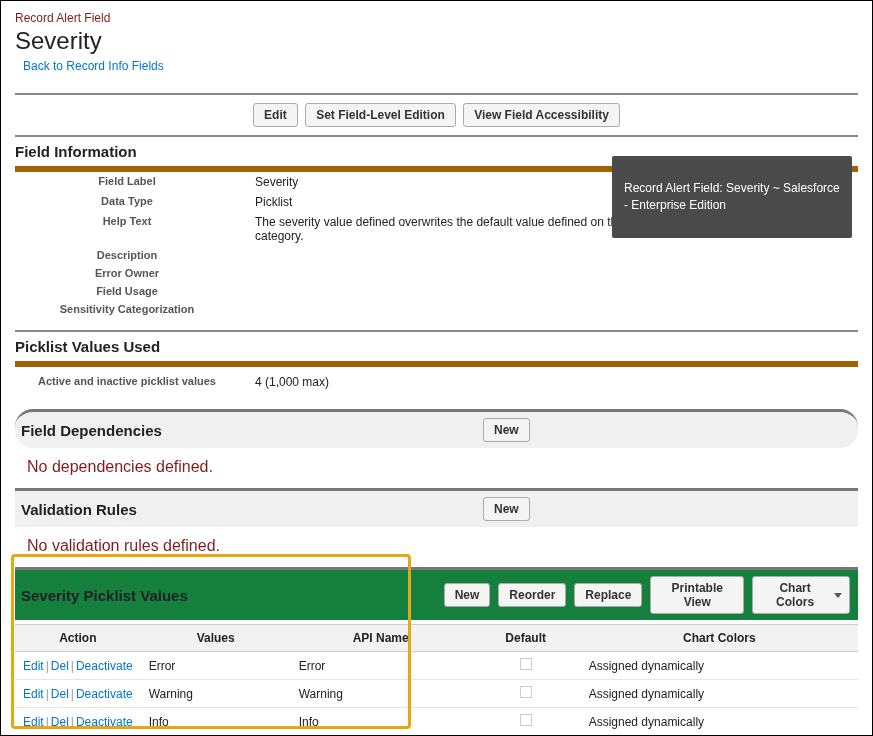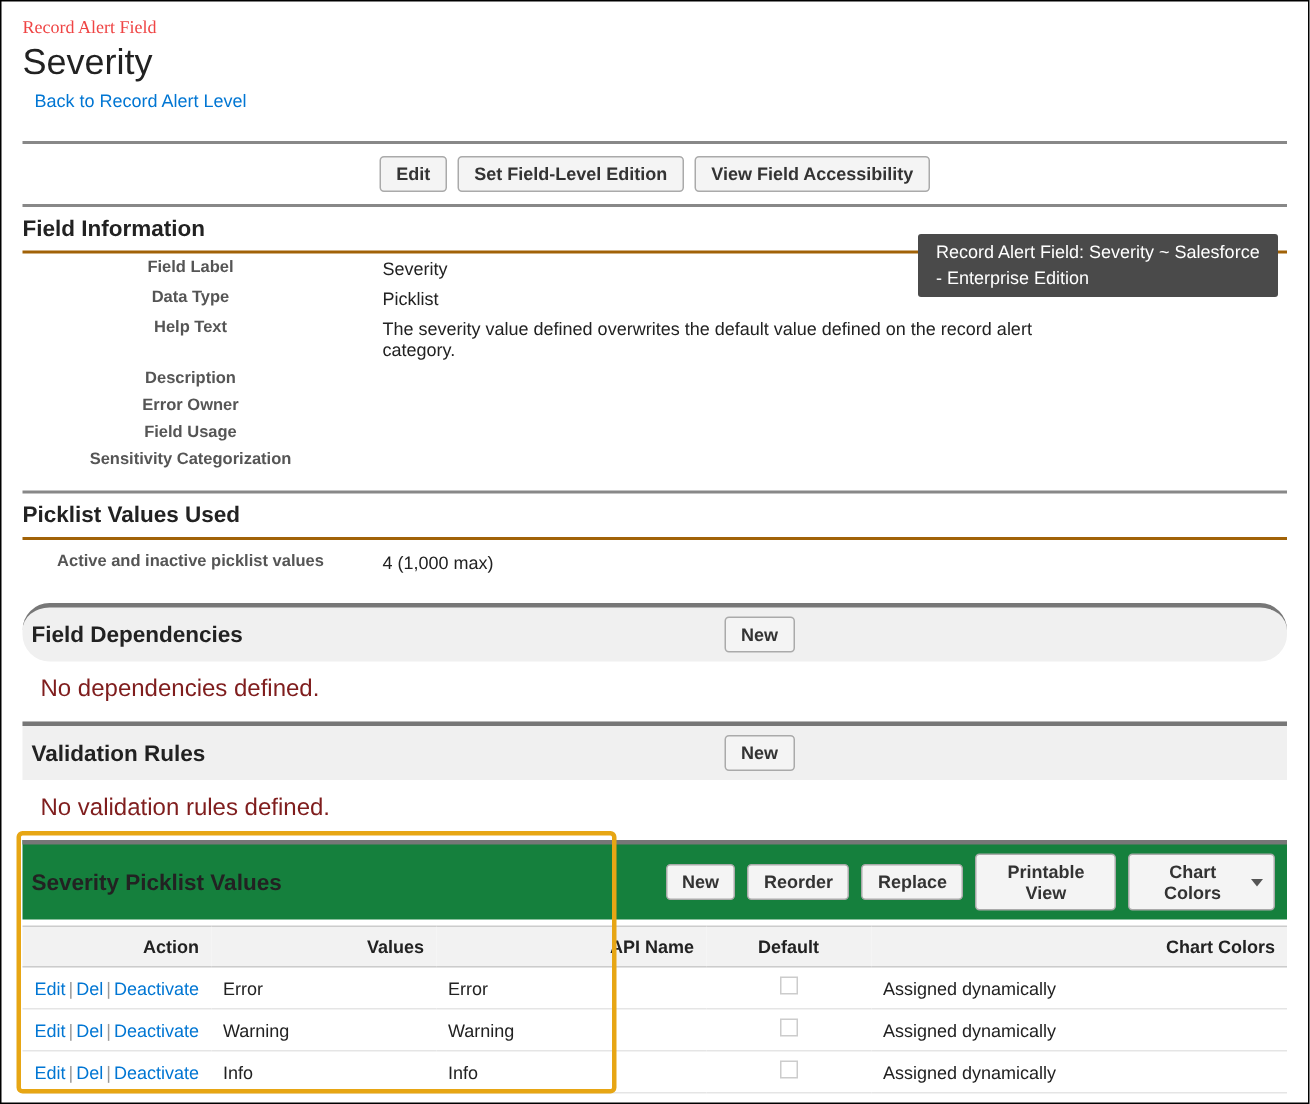--- a/index.html
+++ b/index.html
@@ -8,42 +8,42 @@
       font-size: 12px;
       color: #222;
       background: #fff;
       width: 873px;
       height: 736px;
       position: relative;
       border: 1px solid #000;
       overflow: hidden;
     }
     .page { padding: 10px 14px; }
-    .header-crumb { font-size: 12px; color: #ef4444; margin-bottom: 2px; font-family: Liberation Serif, serif; }
+    .header-crumb { font-size: 12px; color: #7f1d1d; margin-bottom: 2px; }
     .page-title { font-size: 24px; font-weight: 400; margin-bottom: 4px; }
     .back-link { color: #0176d3; text-decoration: none; font-size: 12px; display: inline-block; margin-left: 8px; margin-bottom: 8px; }
     
     .top-section { border-top: 2px solid #888; margin-top: 12px; }
     .top-buttons { text-align: center; padding: 8px 0; }
     .btn {
       display: inline-block;
       padding: 4px 10px;
       font-size: 12px;
       background: #f4f4f4;
       border: 1px solid #aaa;
       border-radius: 3px;
       cursor: pointer;
       margin: 0 2px;
       font-weight: bold;
       color: #333;
     }
     
     .section-header { 
       font-size: 15px; font-weight: bold; padding: 6px 0; 
-      border-top: 2px solid #888; border-bottom: 2px solid #a16207; 
+      border-top: 2px solid #888; border-bottom: 6px solid #a16207; 
     }
     
     .info-row { display: flex; padding: 3px 0; }
     .info-label { width: 240px; text-align: center; font-size: 11px; font-weight: bold; color: #555; padding-right: 16px; }
     .info-value { flex: 1; font-size: 12px; color: #222; max-width: 440px; }
     
     .inline-header-row { display: flex; align-items: center; background: #f0f0f0; border-top: 3px solid #777; padding: 6px 6px; }
     .inline-header-row .section-title { font-size: 15px; font-weight: bold; flex-shrink: 0; }
     .inline-header-row .btn-area { margin-left: auto; padding-left: 20px; text-align: left; flex: 0 0 400px; }
     
@@ -67,21 +67,21 @@
     .picklist-btns { display: flex; gap: 4px; align-items: center; }
     .btn-dropdown { position: relative; padding-right: 22px; }
     .btn-dropdown::after {
       content: ""; position: absolute; right: 7px; top: 50%; margin-top: -2px;
       border-left: 4px solid transparent; border-right: 4px solid transparent;
       border-top: 5px solid #555;
     }
     
     table.picklist { width: 100%; border-collapse: collapse; margin-top: 4px; }
     table.picklist th {
-      background: #f2f2f2; text-align: right; font-size: 12px; font-weight: bold;
+      background: #f2f2f2; text-align: center; font-size: 12px; font-weight: bold;
       padding: 6px 8px; border-top: 1px solid #ccc; border-bottom: 1px solid #ccc;
     }
     table.picklist td { padding: 6px 8px; font-size: 12px; border-bottom: 1px solid #e5e5e5; }
     .action-link { color: #0176d3; text-decoration: none; }
     .sep { color: #999; margin: 0 2px; }
     .col-action { width: 120px; }
     .col-values { width: 150px; }
     .col-api { width: 180px; } 
     .col-default { width: 110px; text-align: center; }
     table.picklist th.col-default { text-align: center; }
@@ -89,34 +89,34 @@
       display: inline-block; width: 12px; height: 12px; border: 1px solid #ccc; background: #fff;
     }
     
     .tooltip {
       position: absolute;
       top: 155px;
       right: 20px;
       background: #4a4a4a;
       color: #fff;
       font-size: 12px;
-      padding: 4px 12px;
+      padding: 24px 12px;
       border-radius: 2px;
       max-width: 240px;
       line-height: 1.4;
       z-index: 10;
     }
   </style>
 </head>
 <body>
 
 <div class="page">
   <div class="header-crumb">Record Alert Field</div>
   <h1 class="page-title">Severity</h1>
-  <a href="#" class="back-link">Back to Record Alert Level</a>
+  <a href="#" class="back-link">Back to Record Info Fields</a>
 
   <div class="top-section">
     <div class="top-buttons">
       <button class="btn">Edit</button>
       <button class="btn">Set Field-Level Edition</button>
       <button class="btn">View Field Accessibility</button>
     </div>
   </div>
 
   <div class="section-header">Field Information</div>

